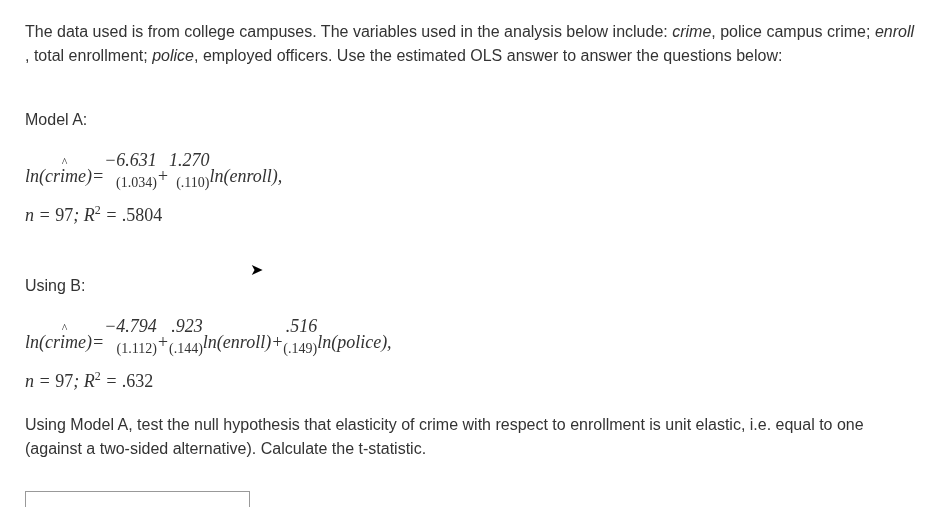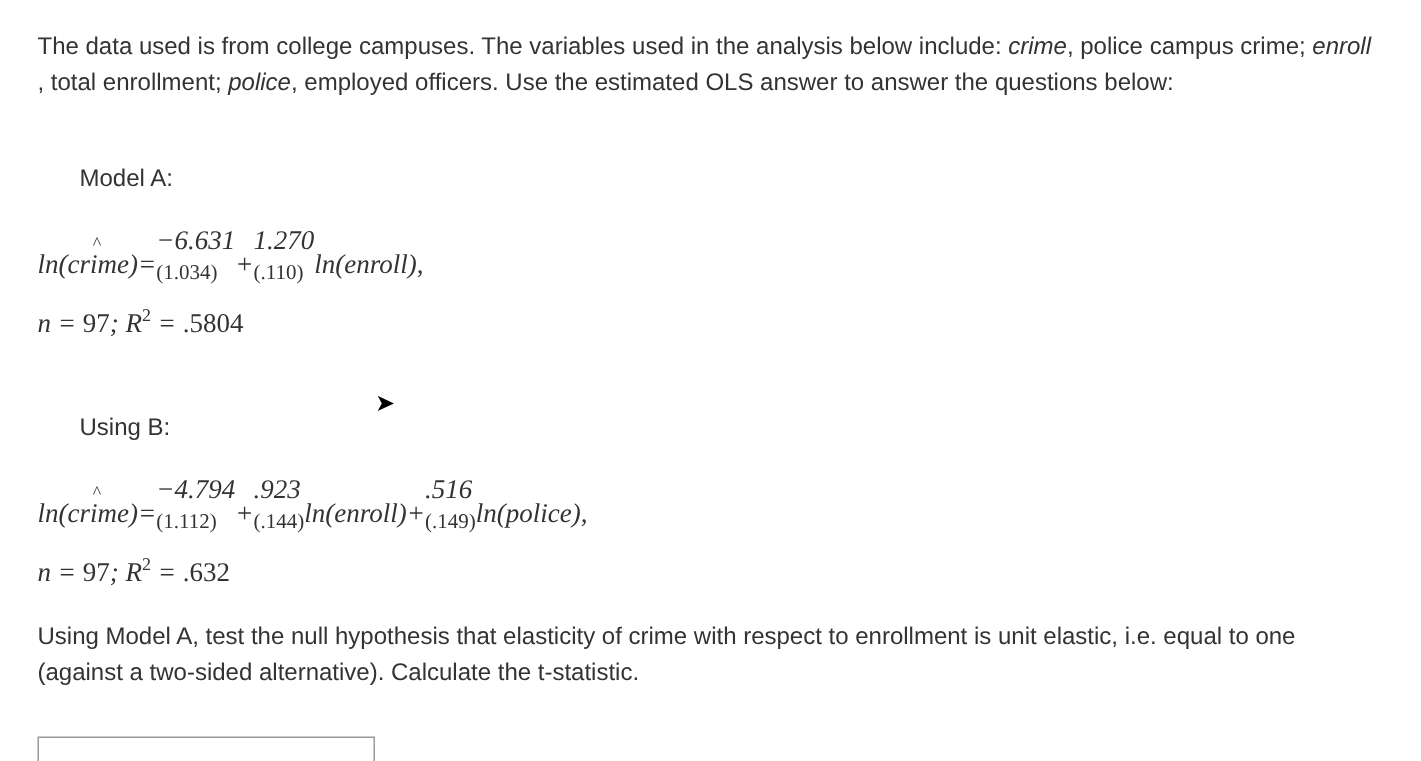--- a/index.html
+++ b/index.html
@@ -17,36 +17,35 @@
       line-height: 1.5;
     }
     .intro {
       margin-bottom: 40px;
     }
     .var-italic {
       font-style: italic;
     }
     .model-label {
       margin-bottom: 15px;
-      margin-left: 28px;
     }
     .equation-block {
       font-family: 'Georgia', 'Times New Roman', serif;
       font-style: italic;
       font-size: 18px;
       margin-bottom: 8px;
       position: relative;
     }
     .eq-main {
       white-space: nowrap;
     }
     .eq-term {
       display: inline-block;
       position: relative;
-      text-align: left;
+      text-align: right;
       vertical-align: top;
     }
     .coef {
       display: block;
     }
     .se {
       display: block;
       font-size: 14px;
       font-style: normal;
       font-family: 'Georgia', serif;

